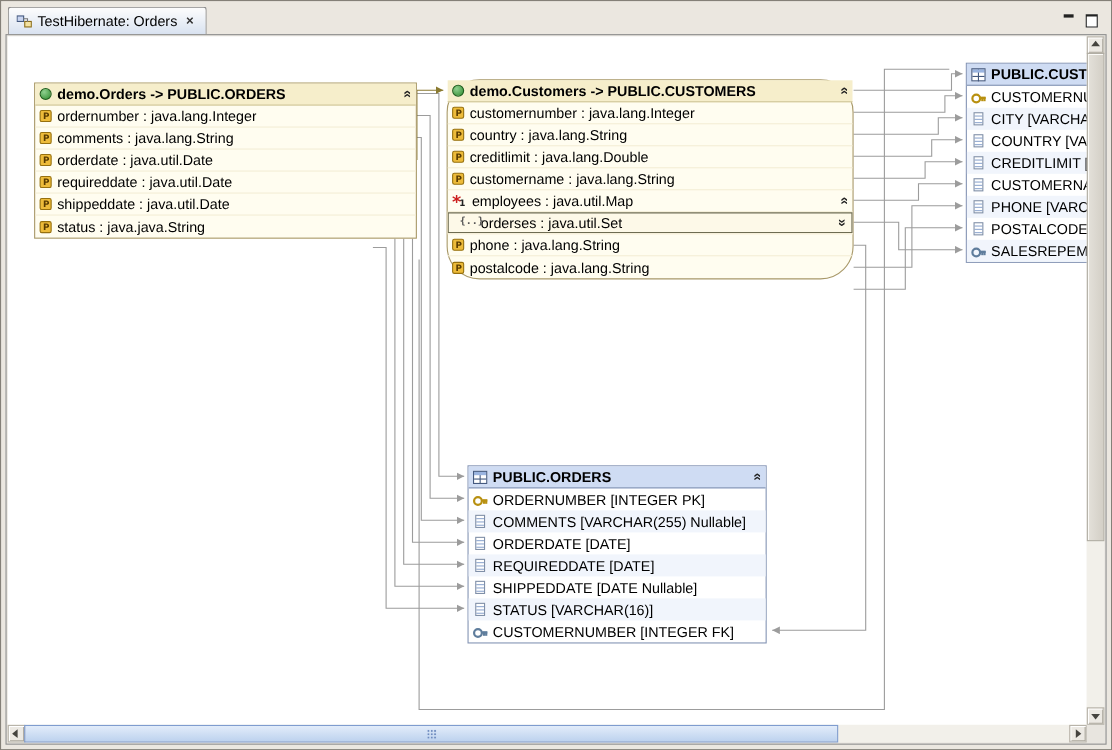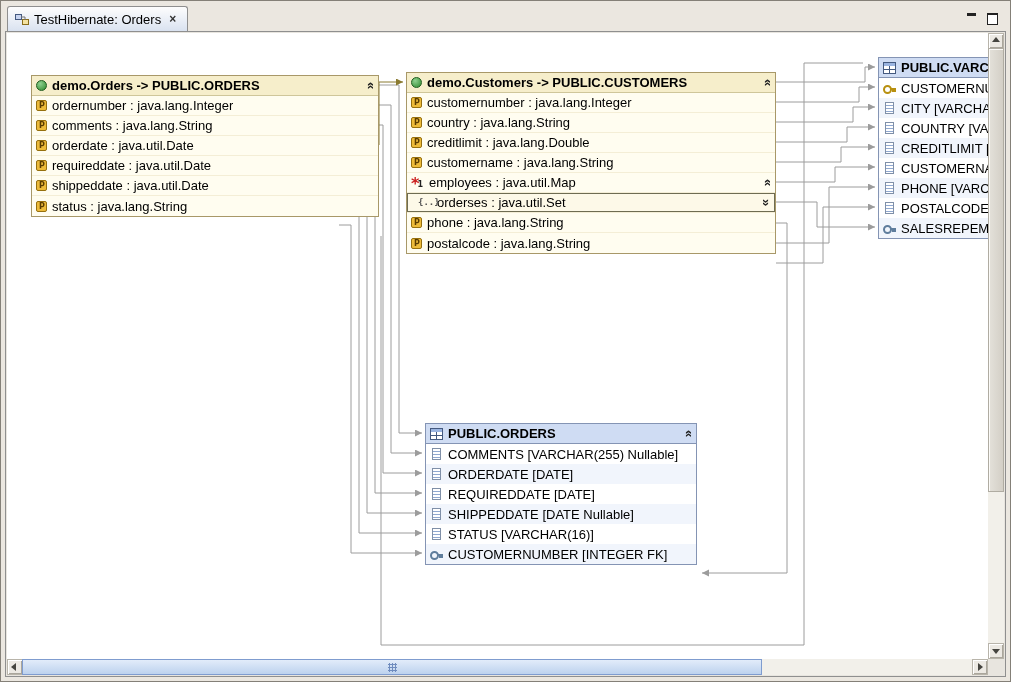--- a/index.html
+++ b/index.html
@@ -65,21 +65,21 @@
   .ic-tbl{width:13px;height:12px;border:1px solid #44597f;background:#fff;background-image:linear-gradient(#9ab4e0,#9ab4e0),linear-gradient(#44597f,#44597f),linear-gradient(#44597f,#44597f);background-size:11px 3px,11px 1px,1px 12px;background-position:0 0,0 6px,5px 0;background-repeat:no-repeat;}
   .ic-col{width:9px;height:12px;border:1px solid #8090a8;background:#fff;margin:0 2px;background-image:linear-gradient(#90a8d0,#90a8d0),linear-gradient(#90a8d0,#90a8d0),linear-gradient(#90a8d0,#90a8d0);background-size:7px 1px,7px 1px,7px 1px;background-position:0 2px,0 5px,0 8px;background-repeat:no-repeat;}
   .ic-pk::before,.ic-fk::before{content:"";position:absolute;left:0;top:3px;width:5px;height:5px;border:2px solid #b89010;border-radius:50%;}
   .ic-pk::after,.ic-fk::after{content:"";position:absolute;left:8px;top:6px;width:5px;height:4px;background-image:linear-gradient(#b89010,#b89010),linear-gradient(#b89010,#b89010),linear-gradient(#b89010,#b89010);background-size:5px 2px,2px 4px,2px 4px;background-position:0 0,1px 0,3px 0;background-repeat:no-repeat;}
   .ic-fk::before{border-color:#5f7d9c;}
   .ic-fk::after{background-image:linear-gradient(#5f7d9c,#5f7d9c),linear-gradient(#5f7d9c,#5f7d9c),linear-gradient(#5f7d9c,#5f7d9c);}
   .chev{position:absolute;right:2px;top:3px;width:13px;height:13px;line-height:13px;text-align:center;font-weight:bold;font-size:13px;color:#222;transform:rotate(-90deg);cursor:default;}
   .chev.down{transform:rotate(90deg);}
   
   #box-orders{left:24px;top:42px;width:348px;}
-  #box-customers{left:399px;top:39px;width:370px;}
+  #box-customers{left:399px;top:39px;width:370px;border-radius:30px;}
   #box-orders-table{left:418px;top:390px;width:272px;}
   #box-customers-table{left:871px;top:24px;width:150px;}
 </style>
 </head>
 <body>
 
 <div class="window">
 
   <div class="tabbar">
     <div class="tab">
@@ -157,21 +157,21 @@
         <div class="erow">
             <span class="ic ic-prop"></span>
             <span class="lbl">requireddate : java.util.Date</span>
           </div>
         <div class="erow">
             <span class="ic ic-prop"></span>
             <span class="lbl">shippeddate : java.util.Date</span>
           </div>
         <div class="erow">
             <span class="ic ic-prop"></span>
-            <span class="lbl">status : java.lang.String</span>
+            <span class="lbl">status : java.java.String</span>
           </div>
       </div>
 
       <div class="entity" id="box-customers">
         <div class="ehdr">
           <span class="ic ic-class"></span>
           <span class="lbl">demo.Customers -&gt; PUBLIC.CUSTOMERS</span>
           <span class="chev">»</span>
         </div>
         <div class="erow">
@@ -210,20 +210,24 @@
           </div>
       </div>
 
       <div class="dbtable" id="box-orders-table">
         <div class="thdr">
           <span class="ic ic-tbl"></span>
           <span class="lbl">PUBLIC.ORDERS</span>
           <span class="chev">»</span>
         </div>
         <div class="trow">
+            <span class="ic ic-pk"></span>
+            <span class="lbl">ORDERNUMBER [INTEGER PK]</span>
+          </div>
+        <div class="trow">
             <span class="ic-col"></span>
             <span class="lbl">COMMENTS [VARCHAR(255) Nullable]</span>
           </div>
         <div class="trow">
             <span class="ic-col"></span>
             <span class="lbl">ORDERDATE [DATE]</span>
           </div>
         <div class="trow">
             <span class="ic-col"></span>
             <span class="lbl">REQUIREDDATE [DATE]</span>
@@ -238,21 +242,21 @@
           </div>
         <div class="trow">
             <span class="ic ic-fk"></span>
             <span class="lbl">CUSTOMERNUMBER [INTEGER FK]</span>
           </div>
       </div>
 
       <div class="dbtable" id="box-customers-table">
         <div class="thdr">
           <span class="ic ic-tbl"></span>
-          <span class="lbl">PUBLIC.VARC</span>
+          <span class="lbl">PUBLIC.CUST</span>
 
         </div>
         <div class="trow">
             <span class="ic ic-pk"></span>
             <span class="lbl">CUSTOMERNU</span>
           </div>
         <div class="trow">
             <span class="ic-col"></span>
             <span class="lbl">CITY [VARCHAR</span>
           </div>

